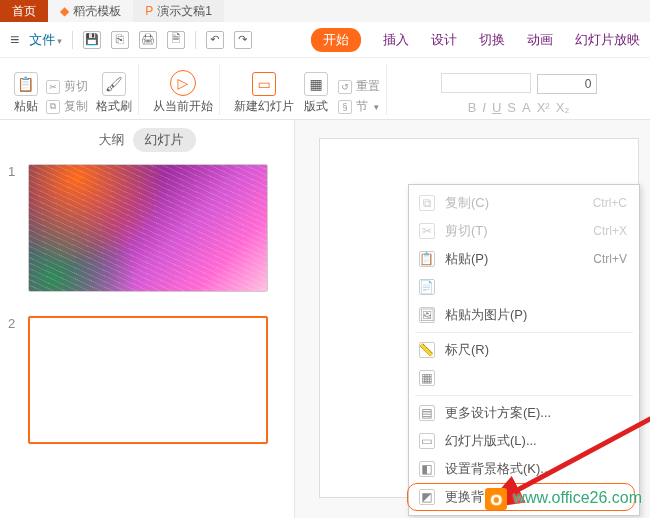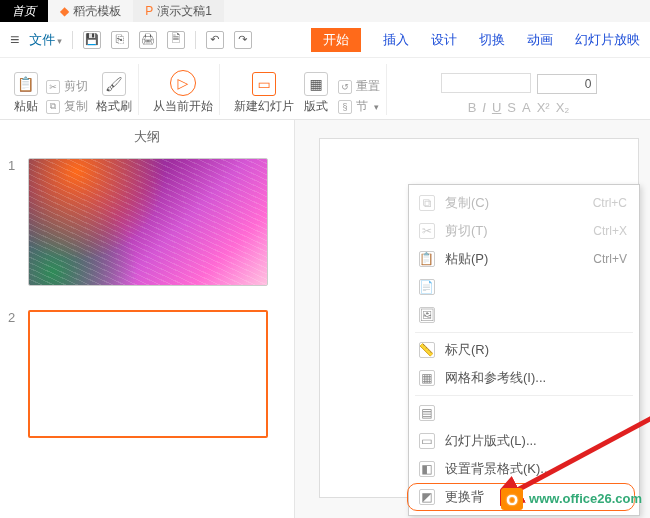--- a/index.html
+++ b/index.html
@@ -19,42 +19,42 @@
     height: 22px;
     background: #f5f5f5;
   }
   .tab {
     display: flex;
     align-items: center;
     padding: 0 12px;
     font-size: 12px;
     color: #555;
   }
-  .tab.home { background: #000000; color: #fff; font-style: italic; }
+  .tab.home { background: #c2410c; color: #fff; }
   .tab.tpl .icon { color: #ff7a2e; margin-right: 4px; }
   .tab.doc { background: #eee; }
   .tab.doc .icon { color: #ff7a2e; margin-right: 4px; }
   
   .file-row {
     display: flex;
     align-items: center;
     height: 36px;
     padding: 0 10px;
     border-bottom: 1px solid #eee;
     gap: 10px;
     position: relative;
   }
   .hamburger { font-size: 16px; color: #555; }
   .file-label { color: #0369a1; }
   .dd { font-size: 9px; color: #888; margin-left: 2px; }
   .divider { width: 1px; height: 18px; background: #ddd; }
   .qa-icon { width: 18px; height: 18px; border: 1px solid #bbb; border-radius: 2px; display:flex; align-items:center; justify-content:center; font-size:11px; color:#555; }
   .menu-tabs { display: flex; gap: 22px; align-items: center; margin-left: auto; }
-  .menu-tab { color: #1d4ed8; font-size: 13px; }
-  .menu-tab.active { background: #ff6a1a; color:#fff; padding:3px 12px; border-radius: 0; }
+  .menu-tab { color: #701a75; font-size: 13px; }
+  .menu-tab.active { background: #ff6a1a; color:#fff; padding:3px 12px; border-radius: 11px; }
   
   .ribbon {
     display: flex;
     align-items: flex-start;
     padding: 6px 8px 4px 8px;
     border-bottom: 1px solid #e5e5e5;
     height: 62px;
     gap: 8px;
   }
   .ribbon-group { display:flex; flex-direction:column; align-items:center; justify-content:flex-end; height:100%; padding:0 6px; border-right:1px solid #eee; }
@@ -122,21 +122,21 @@
     position:absolute; right:8px; bottom:8px;
     display:flex; align-items:center; gap:6px;
     font-size:15px; font-style:italic; font-weight:bold;
     color:#ff8a00;
     text-shadow:0 0 2px #fff;
   }
   .watermark .o-logo {
     width:22px; height:22px; background:#ff8a00; border-radius:3px;
     display:flex; align-items:center; justify-content:center; color:#fff; font-style:normal;
   }
-  .watermark .url { font-size:13px; color:#3a7; display:block; font-style:normal; font-weight:bold; margin-top:-2px;}
+  .watermark .url { font-size:16px; color:#3a7; display:block; font-style:normal; font-weight:normal; margin-top:-2px;}
   
   .red-arrow {
     position:absolute; left:500px; top:406px; width:170px; height:100px;
     pointer-events:none;
   }
 </style>
 </head>
 <body>
 
 <div class="tabs-bar">
@@ -243,20 +243,21 @@
       <span>X²</span>
       <span>X₂</span>
     </div>
   </div>
 </div>
 
 <div class="workspace">
   <div class="slide-panel">
     <div class="panel-tabs">
       <span class="panel-tab">大纲</span>
+      <span class="panel-tab active">幻灯片</span>
     </div>
     <div class="thumbs">
       <div class="thumb-row">
         <span class="thumb-num">1</span>
         <div class="thumb colorful"></div>
       </div>
       <div class="thumb-row">
         <span class="thumb-num">2</span>
         <div class="thumb selected"></div>
       </div>
@@ -281,33 +282,34 @@
   <div class="cm-item">
     <span class="cicon">📋</span>
     <span>粘贴(P)</span>
     <span class="shortcut">Ctrl+V</span>
   </div>
   <div class="cm-item">
     <span class="cicon">📄</span>
   </div>
   <div class="cm-item">
     <span class="cicon">🖼</span>
+    <span>粘贴为图片(P)</span>
   </div>
   <div class="cm-sep"></div>
   <div class="cm-item">
     <span class="cicon">📏</span>
     <span>标尺(R)</span>
   </div>
   <div class="cm-item">
     <span class="cicon">▦</span>
-    <span>网格和参考线(I)...</span>
   </div>
   <div class="cm-sep"></div>
   <div class="cm-item">
     <span class="cicon">▤</span>
+    <span>更多设计方案(E)...</span>
   </div>
   <div class="cm-item">
     <span class="cicon">▭</span>
     <span>幻灯片版式(L)...</span>
   </div>
   <div class="cm-item">
     <span class="cicon">◧</span>
     <span>设置背景格式(K)...</span>
   </div>
   <div class="cm-item highlight">

